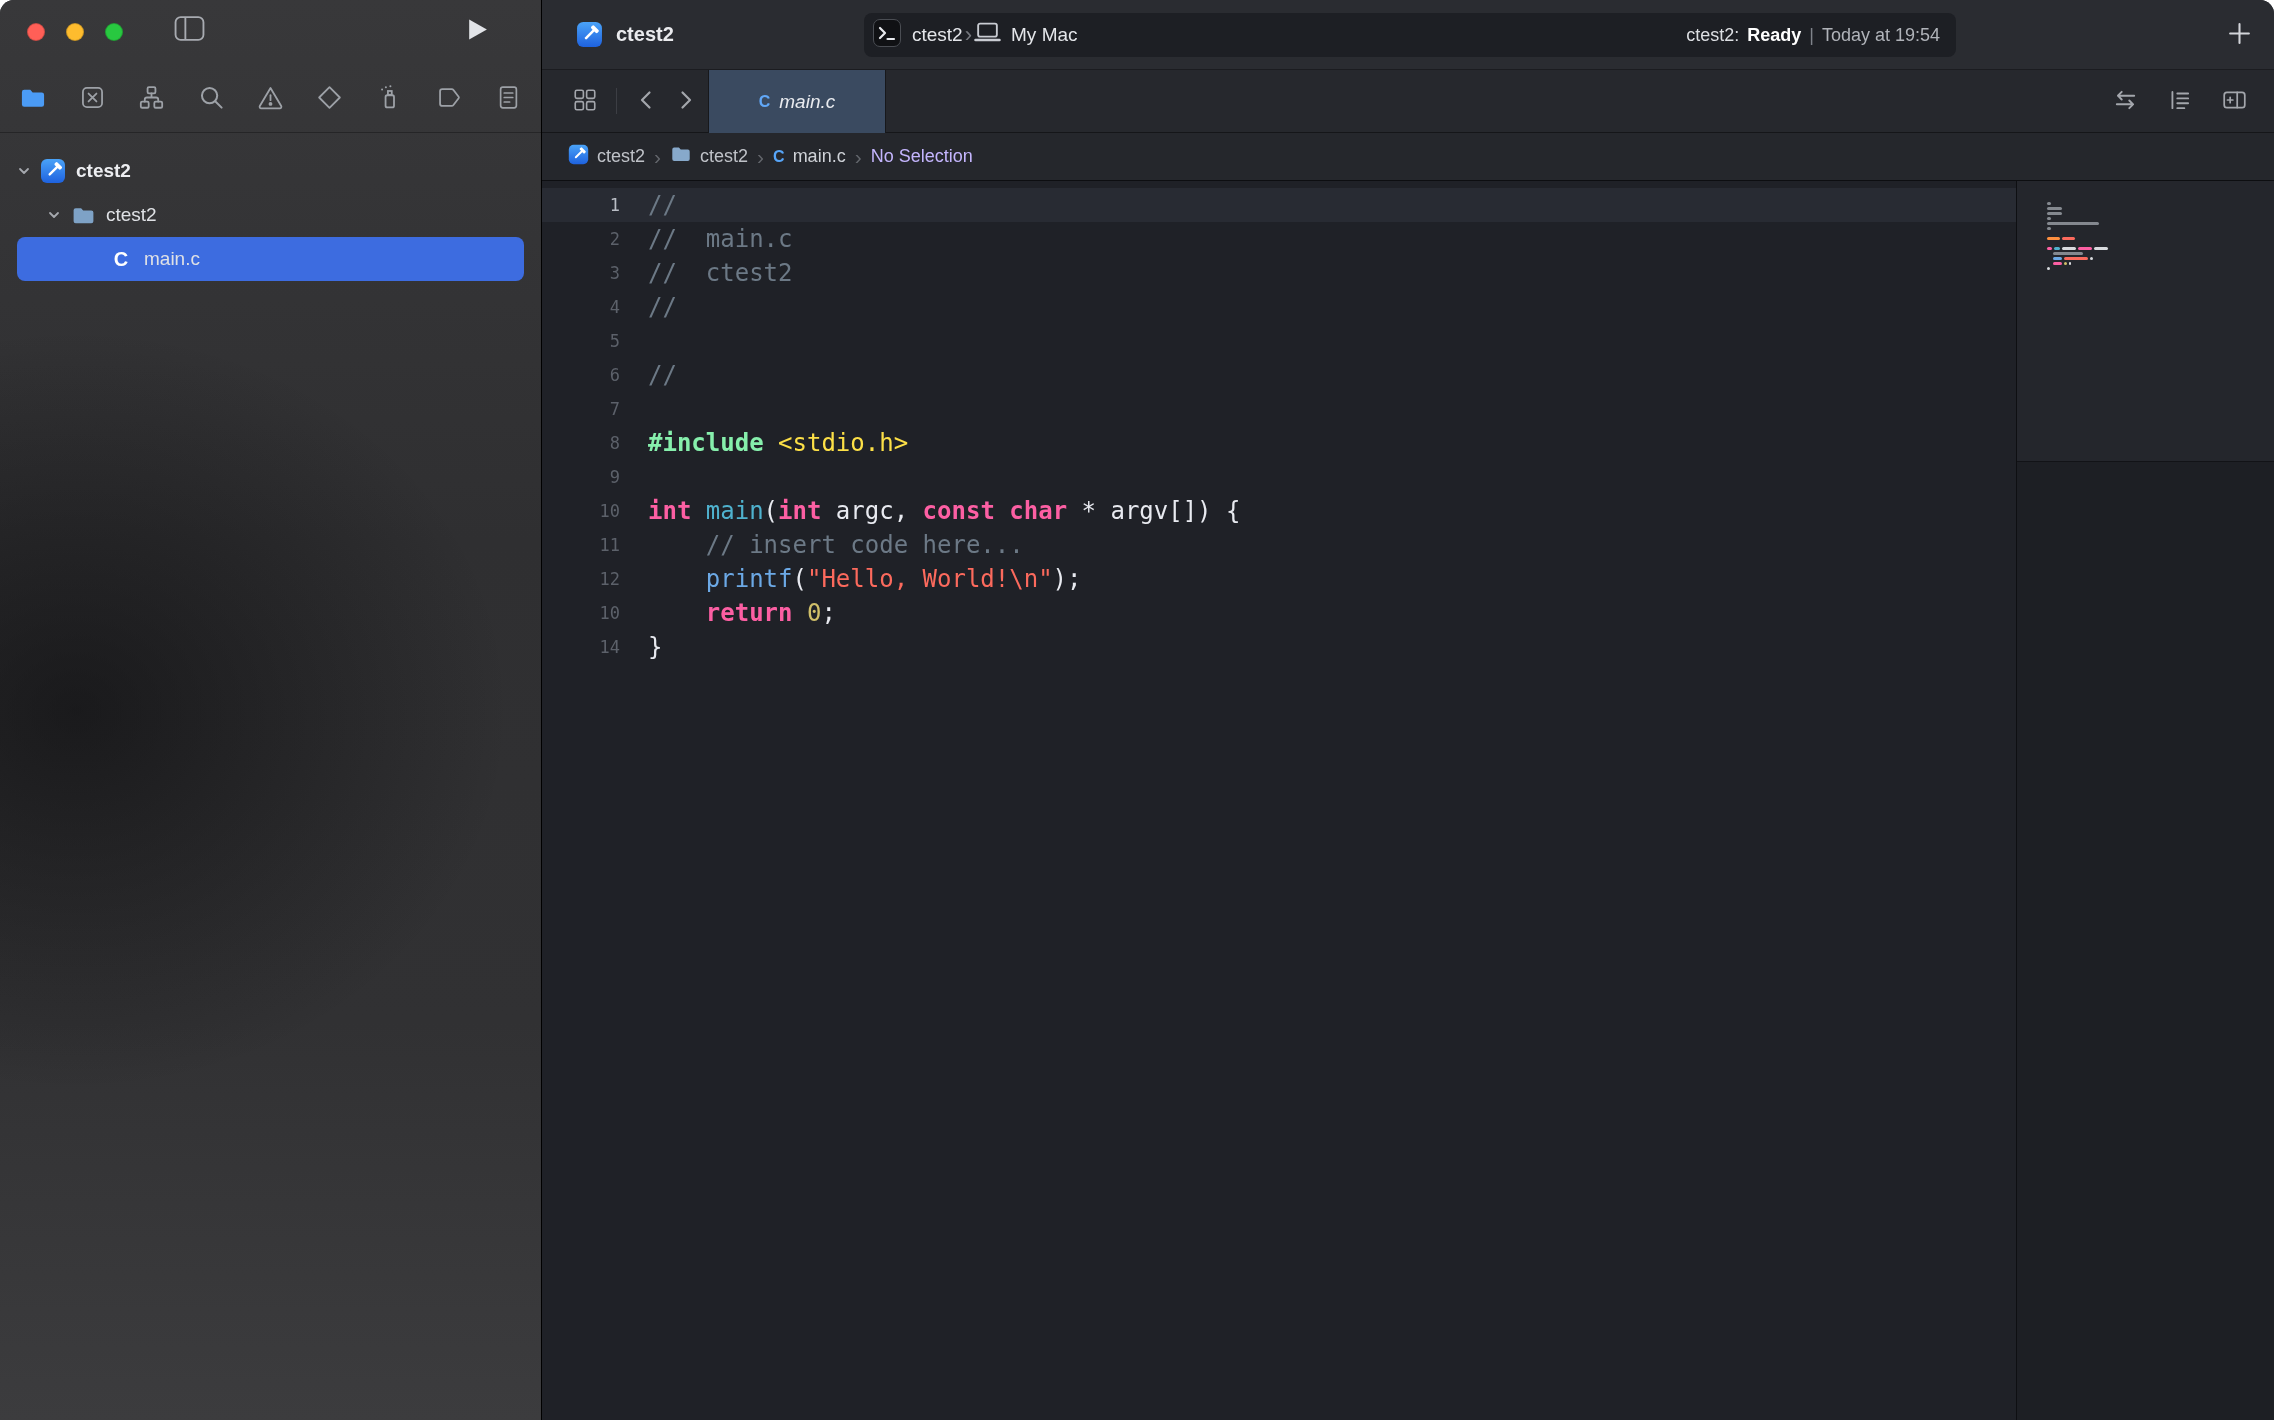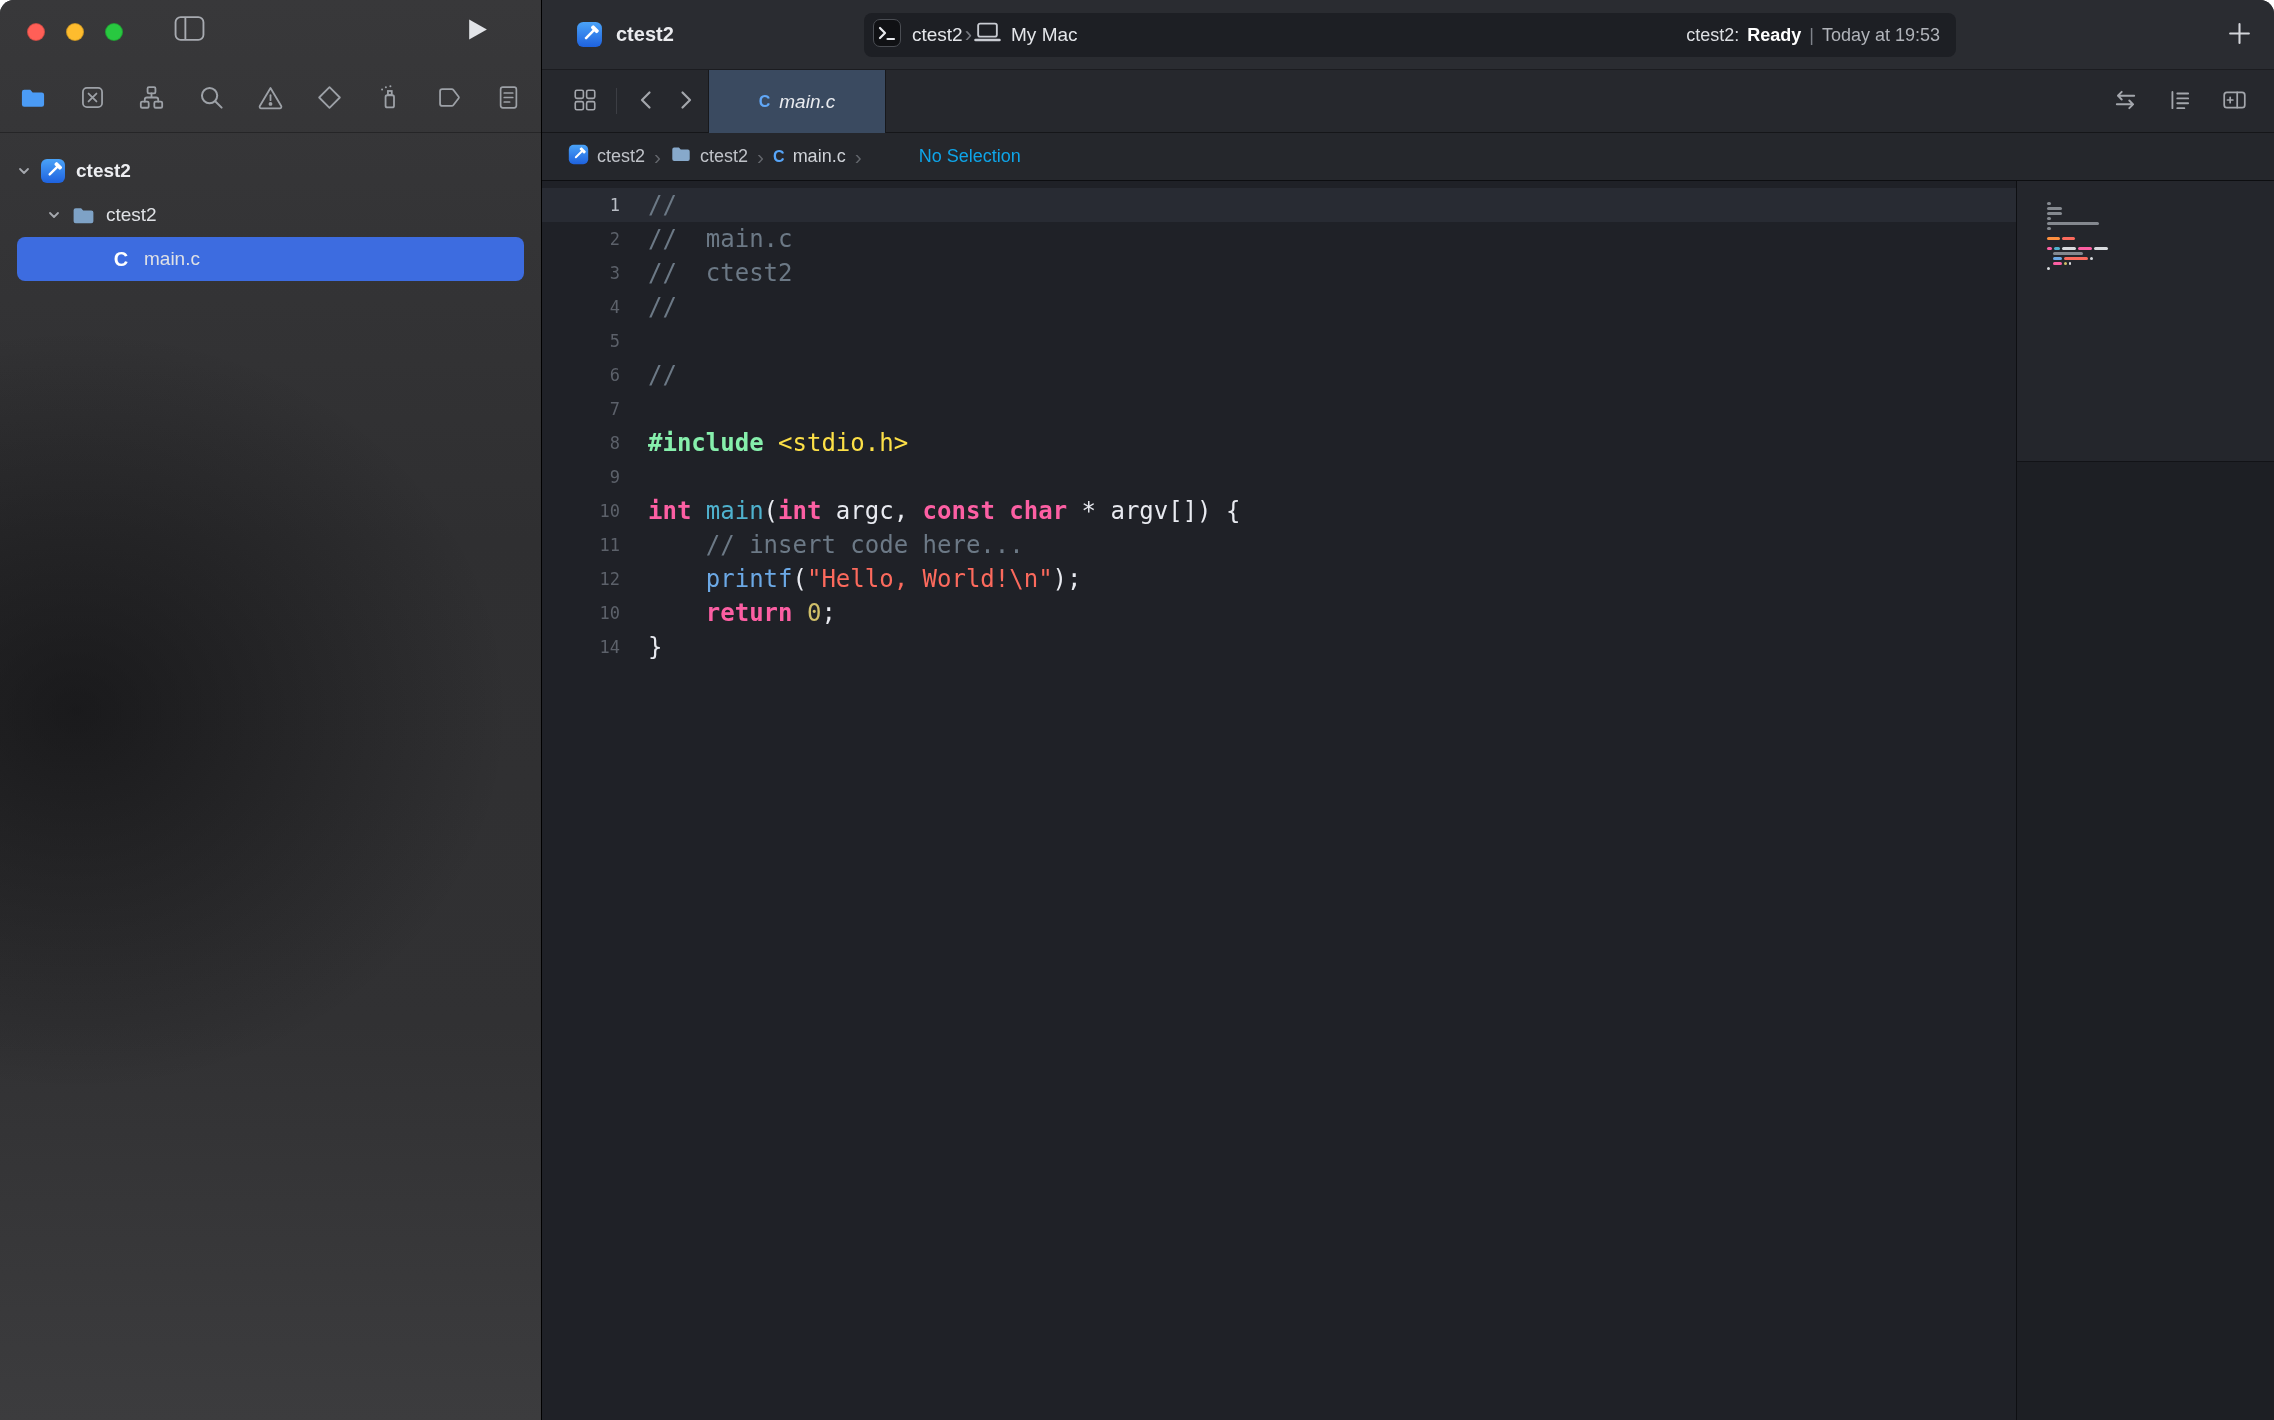--- a/index.html
+++ b/index.html
@@ -61,21 +61,21 @@
   .tab-badge { color:#61A8F8; font-weight:700; font-size:16px; }
   .tab-label { color:#E9EBEF; font-size:19px; font-style:italic; }
   .tb-right { margin-left:auto; display:flex; gap:28px; margin-right:26px; color:#A3A6AC; }
   .tb-right button, .tb-left button { background:none; border:none; padding:0; color:inherit; }
 
   .jumpbar { height:48px; flex:none; background:#25272C; border-bottom:1px solid #0D0E11; display:flex; align-items:center; gap:9px; padding-left:26px; font-size:18px; color:#BFC2C8; }
   .jb-item { display:flex; align-items:center; gap:8px; background:none; border:none; padding:0; color:#BFC2C8; font-size:18px; }
   .jb-sep { color:#63666C; font-size:21px; }
   .jb-badge { color:#57A5F8; font-weight:700; font-size:16px; }
   .jb-file { color:#CFD2D7; }
-  .jb-selection { color:#0ea5e9;margin-left:48px; }
+  .jb-selection { color:#c4b5fd; }
 
   
   .editor { flex:1; display:flex; background:#1F2127; min-height:0; }
   .code-area { flex:1; padding-top:7px; font-family:"DejaVu Sans Mono", monospace; overflow:hidden; min-width:0; }
   .code-line { display:flex; height:34px; line-height:34px; }
   .code-line.current { background:#282B33; }
   .line-num { flex:none; width:78px; text-align:right; font-size:17px; color:#5C616A; font-family:"DejaVu Sans Mono", monospace; }
   .code-line.current .line-num { color:#B9BDC5; }
   .line-content { padding-left:28px; font-size:24px; white-space:pre; color:#E8EAF0; }
   .tok-keyword, .tok-preproc { font-weight:700; }
@@ -253,21 +253,21 @@
                 <rect x="4" y="2.5" width="18" height="12.5" rx="1.8" fill="none" stroke="#C9CCD2" stroke-width="1.8"></rect>
                 <line x1="1.5" y1="18.2" x2="24.5" y2="18.2" stroke="#C9CCD2" stroke-width="2.6" stroke-linecap="round"></line>
               </svg>
           </span>
           <span>My Mac</span>
         </button>
         <button class="status">
           <span class="proj">ctest2:</span>
           <span class="state">Ready</span>
           <span class="divider">|</span>
-          <span>Today at 19:53</span>
+          <span>Today at 19:54</span>
         </button>
       </div>
 
       <button class="plus-button">
         <span>
           <svg width="25" height="25" viewBox="0 0 24 24">
               <path d="M12 3 v18 M3 12 h18" stroke="currentColor" stroke-width="2" stroke-linecap="round"></path>
             </svg>
         </span>
       </button>

